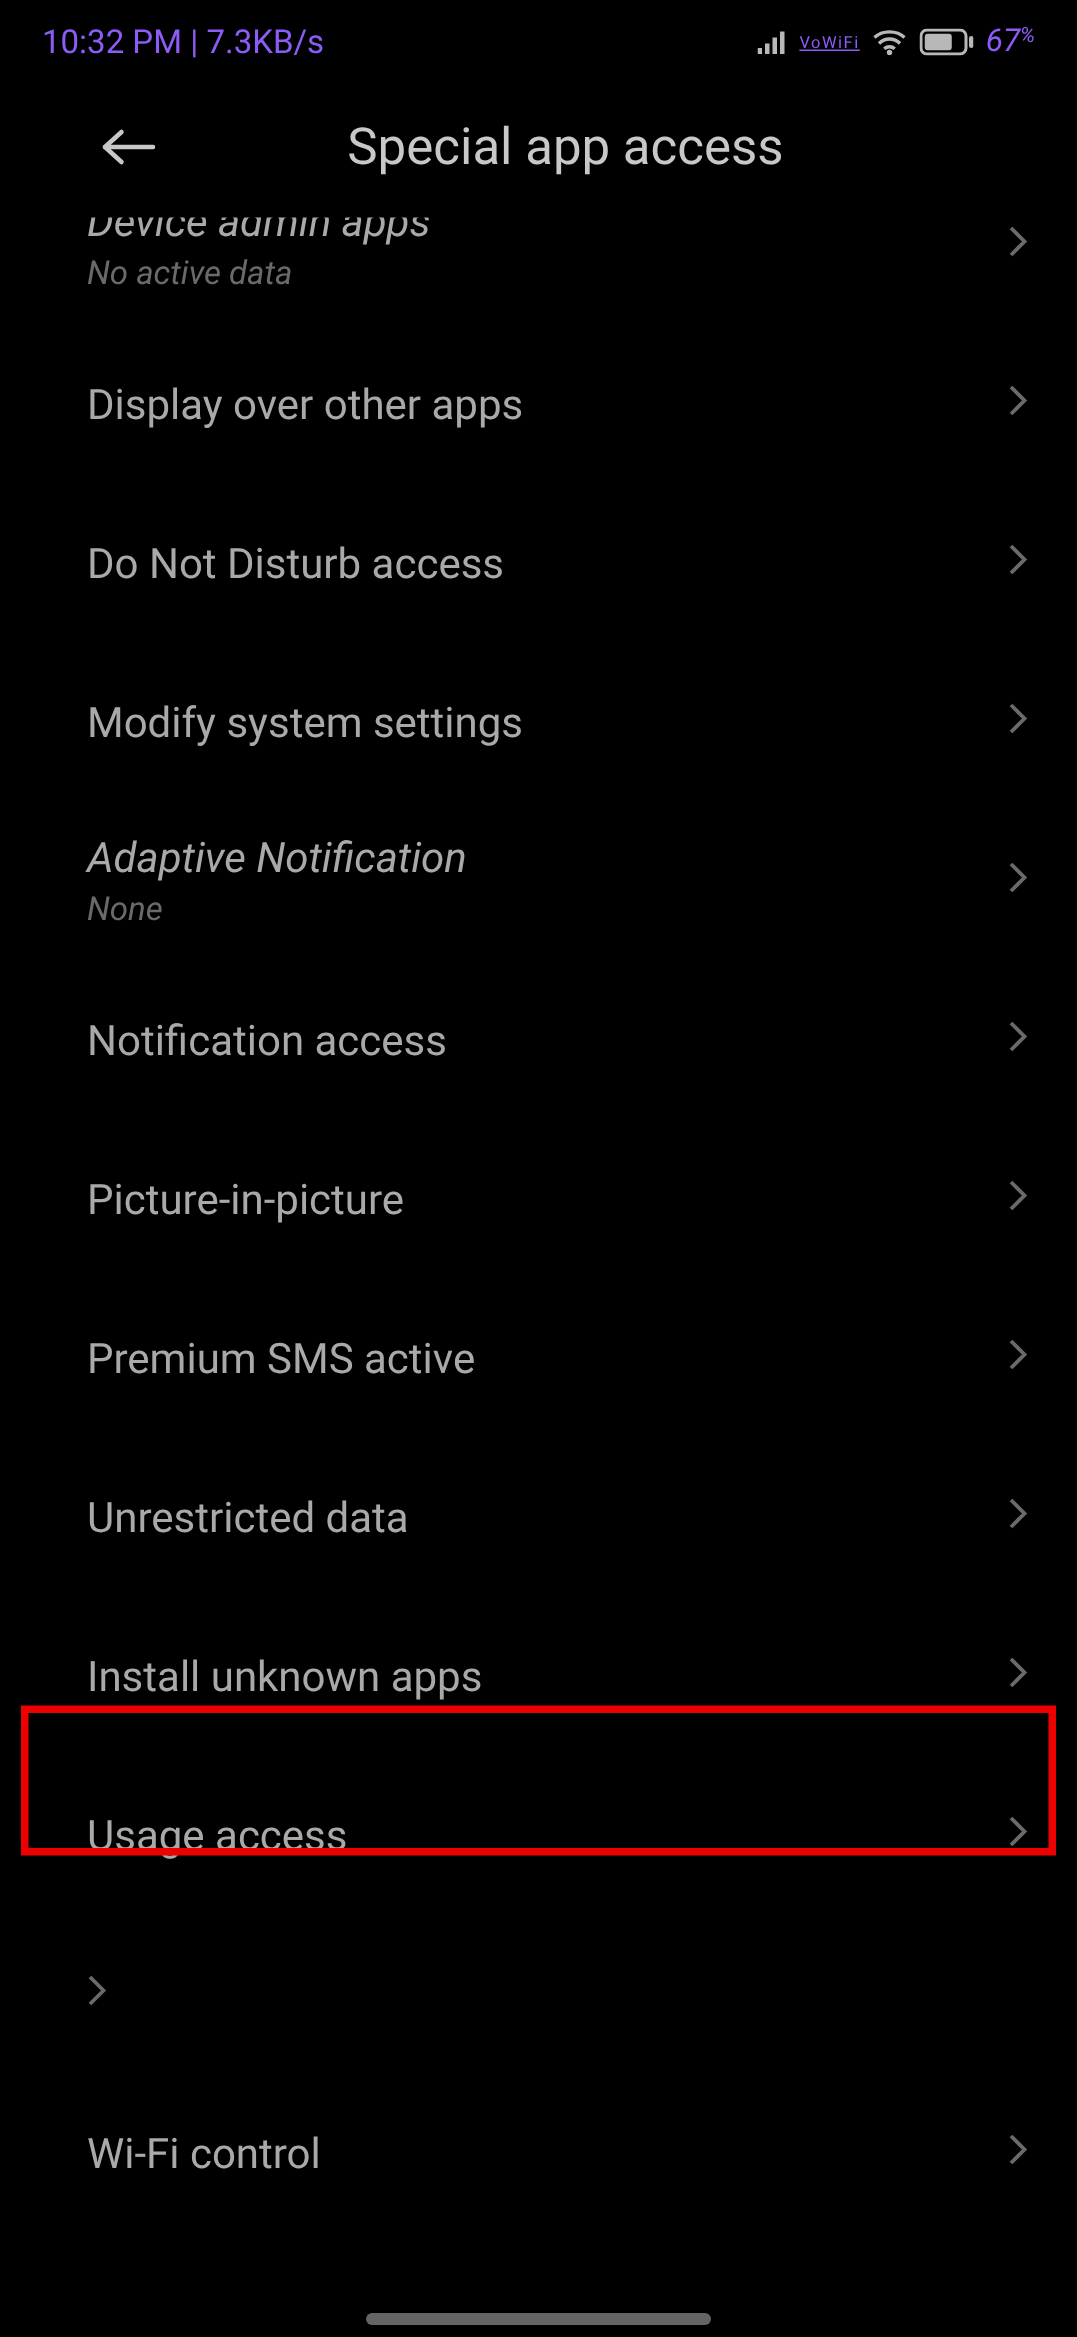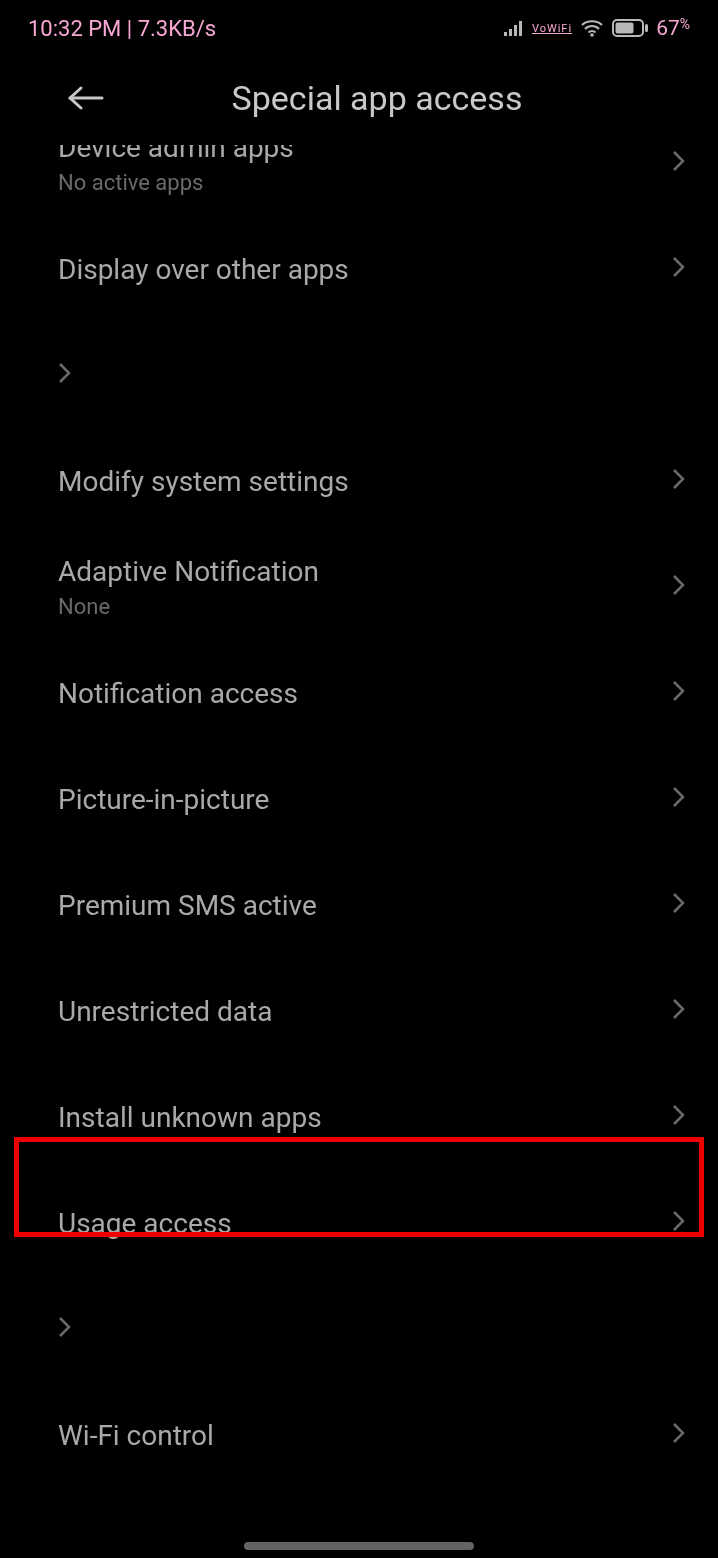--- a/index.html
+++ b/index.html
@@ -13,30 +13,30 @@
       position: relative;
     }
 
     
     .status-bar {
       display: flex;
       justify-content: space-between;
       align-items: center;
       padding: 10px 28px 4px 28px;
       height: 50px;
-      color: #f9a8d4;
+      color: #8b5cf6;
       font-size: 22px;
     }
     .status-left { display: flex; align-items: center; gap: 0; }
     .status-right { display: flex; align-items: center; gap: 8px; }
     .sb-signal, .sb-vowifi, .sb-wifi, .sb-batt { display: inline-flex; align-items: center; text-decoration: underline; }
     .sb-vowifi { font-size: 11px; line-height: 11px; text-align: center; letter-spacing: 1px; }
     .sb-vowifi .top { display:block; }
     .sb-vowifi .bot { display:block; }
-    .batt-pct { font-size: 21px; }
+    .batt-pct { font-size: 21px; font-style: italic; }
     .batt-pct .sm { font-size: 14px; vertical-align: top;}
 
     
     .header {
       display: flex;
       align-items: center;
       height: 95px;
       padding: 0 20px;
       margin-left: 36px;
     }
@@ -67,21 +67,21 @@
       left: 0; right: 0;
       top: -35px; 
     }
     .item {
       display: flex;
       align-items: center;
       justify-content: space-between;
       padding: 26px 32px 26px 58px;
       min-height: 106px;
     }
-    .item.with-sub { padding-top: 18px; padding-bottom: 18px; }
+    .item.with-sub { padding-top: 18px; padding-bottom: 18px; font-style: italic; }
     .item-text { display: flex; flex-direction: column; gap: 6px; }
     .item-title {
       font-size: 28px;
       font-weight: 400;
       color: #a9a9a9;
     }
     .item-sub {
       font-size: 22px;
       color: #6a6a6a;
     }
@@ -170,37 +170,40 @@
   </div>
   <div class="header-title">Special app access</div>
 </div>
 
 <div class="list">
   <div class="list-inner">
 
     <div class="item with-sub">
       <div class="item-text">
         <span class="item-title">Device admin apps</span>
-        <span class="item-sub">No active apps</span>
+        <span class="item-sub">No active data</span>
       </div>
       <span class="chev"><svg width="14" height="24" viewBox="0 0 14 24">
             <polyline points="2,3 11,12 2,21" fill="none" stroke="#6a6a6a" stroke-width="2.5"></polyline>
           </svg></span>
     </div>
 
     <div class="item">
       <div class="item-text">
         <span class="item-title">Display over other apps</span>
       </div>
       <span class="chev"><svg width="14" height="24" viewBox="0 0 14 24">
             <polyline points="2,3 11,12 2,21" fill="none" stroke="#6a6a6a" stroke-width="2.5"></polyline>
           </svg></span>
     </div>
 
     <div class="item">
+      <div class="item-text">
+        <span class="item-title">Do Not Disturb access</span>
+      </div>
       <span class="chev"><svg width="14" height="24" viewBox="0 0 14 24">
             <polyline points="2,3 11,12 2,21" fill="none" stroke="#6a6a6a" stroke-width="2.5"></polyline>
           </svg></span>
     </div>
 
     <div class="item">
       <div class="item-text">
         <span class="item-title">Modify system settings</span>
       </div>
       <span class="chev"><svg width="14" height="24" viewBox="0 0 14 24">

